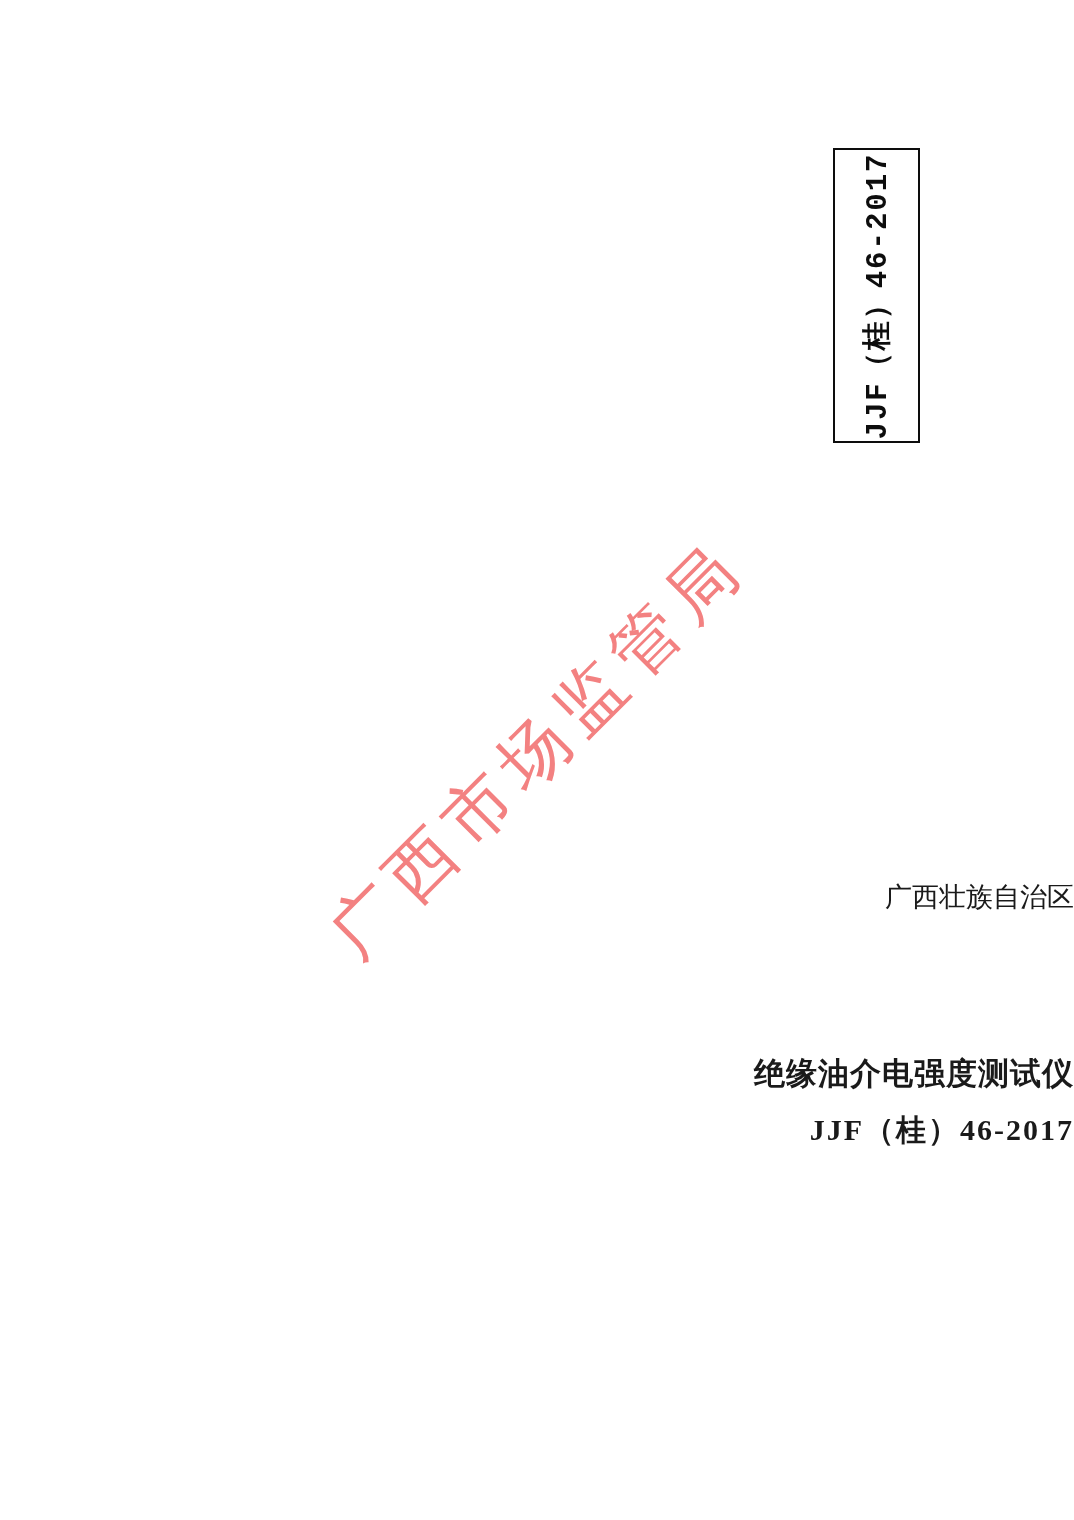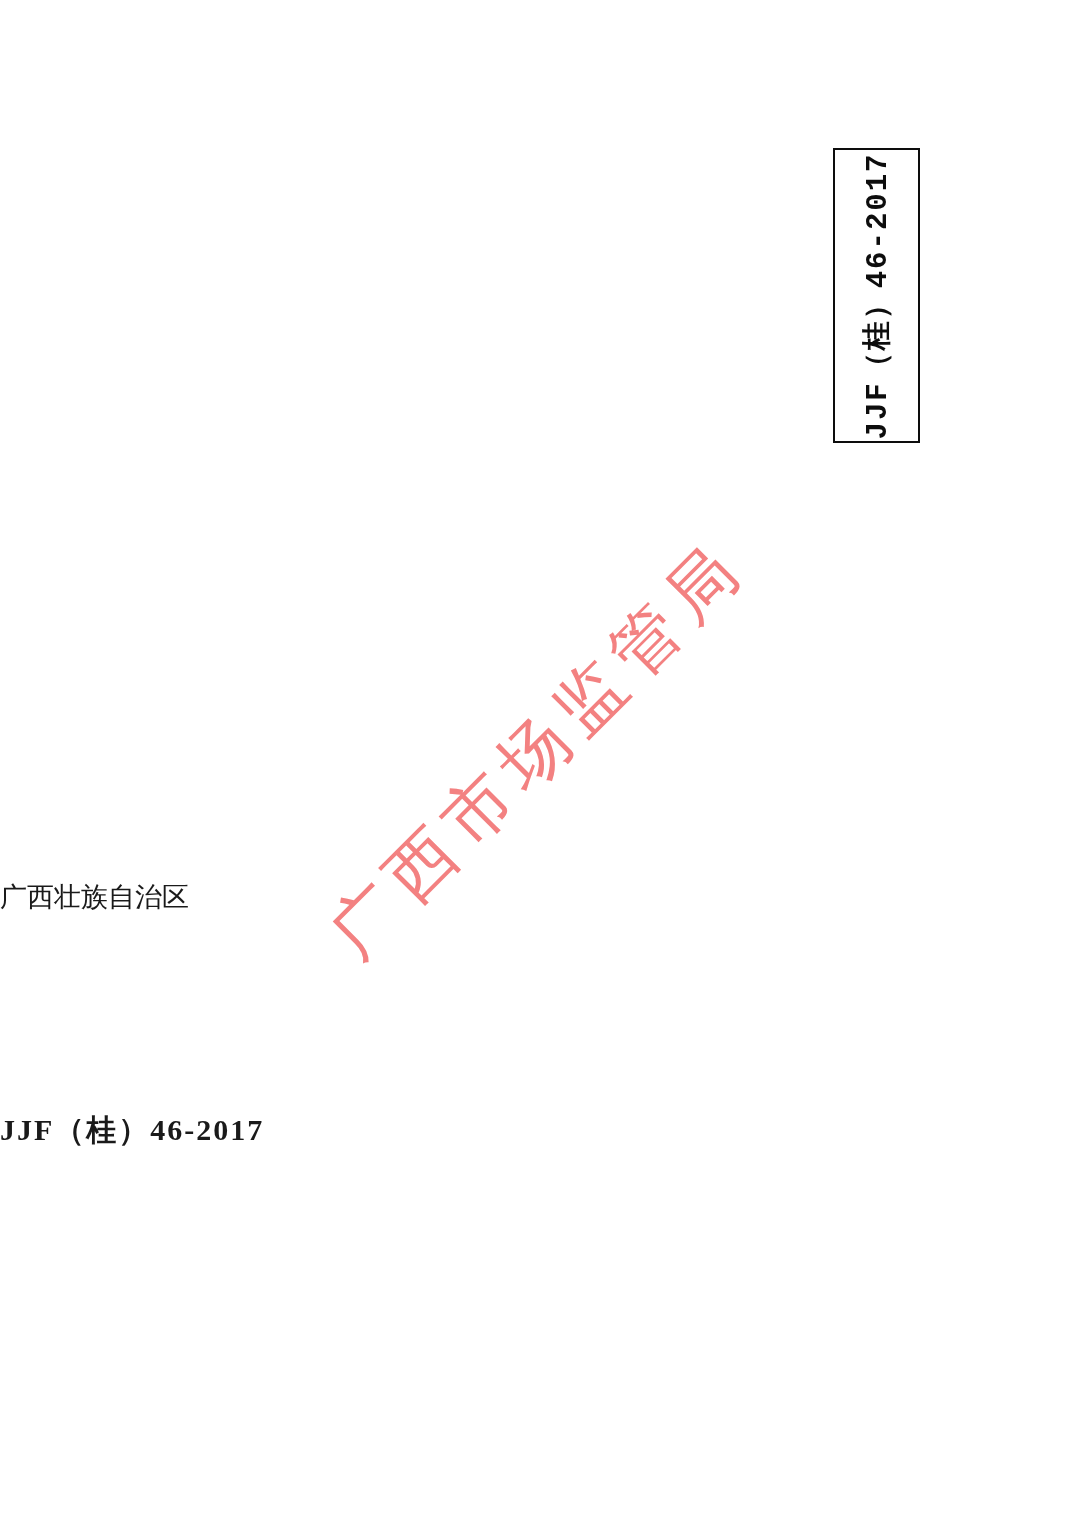--- a/index.html
+++ b/index.html
@@ -54,21 +54,21 @@
     transform-origin: 0 50%;
     transform: rotate(-45deg);
     pointer-events: none;
   }
 
   
   .line {
     position: absolute;
     left: 0;
     width: 1074px;
-    text-align: left;
+    text-align: right;
     white-space: nowrap;
   }
   .region-line-1 { top: 883px;  font-size: 27px; line-height: 28px; }
   .region-line-2 { top: 940px;  font-size: 27px; line-height: 28px; }
   .title-line    { top: 1058px; font-size: 31px; line-height: 31px; font-weight: bold; letter-spacing: 1px; }
   .number-line   { top: 1115px; font-size: 30px; line-height: 30px; font-weight: bold; letter-spacing: 2px; }
   .publisher-line{ top: 1220px; font-size: 23px; line-height: 23px; letter-spacing: 0.5px; }
 </style>
 </head>
 <body>
@@ -77,17 +77,18 @@
 
   <div class="code-box">
     <span class="vtext">JJF（桂）46-2017</span>
   </div>
 
   <div class="watermark" style="color: rgb(243, 129, 129);">广西市场监管局</div>
 
   <div class="line region-line-1">广西壮族自治区</div>
 
 
+  <div class="line title-line">绝缘油介电强度测试仪</div>
 
   <div class="line number-line">JJF（桂）46-2017</div>
 
 
 </div>
 
 </body></html>

